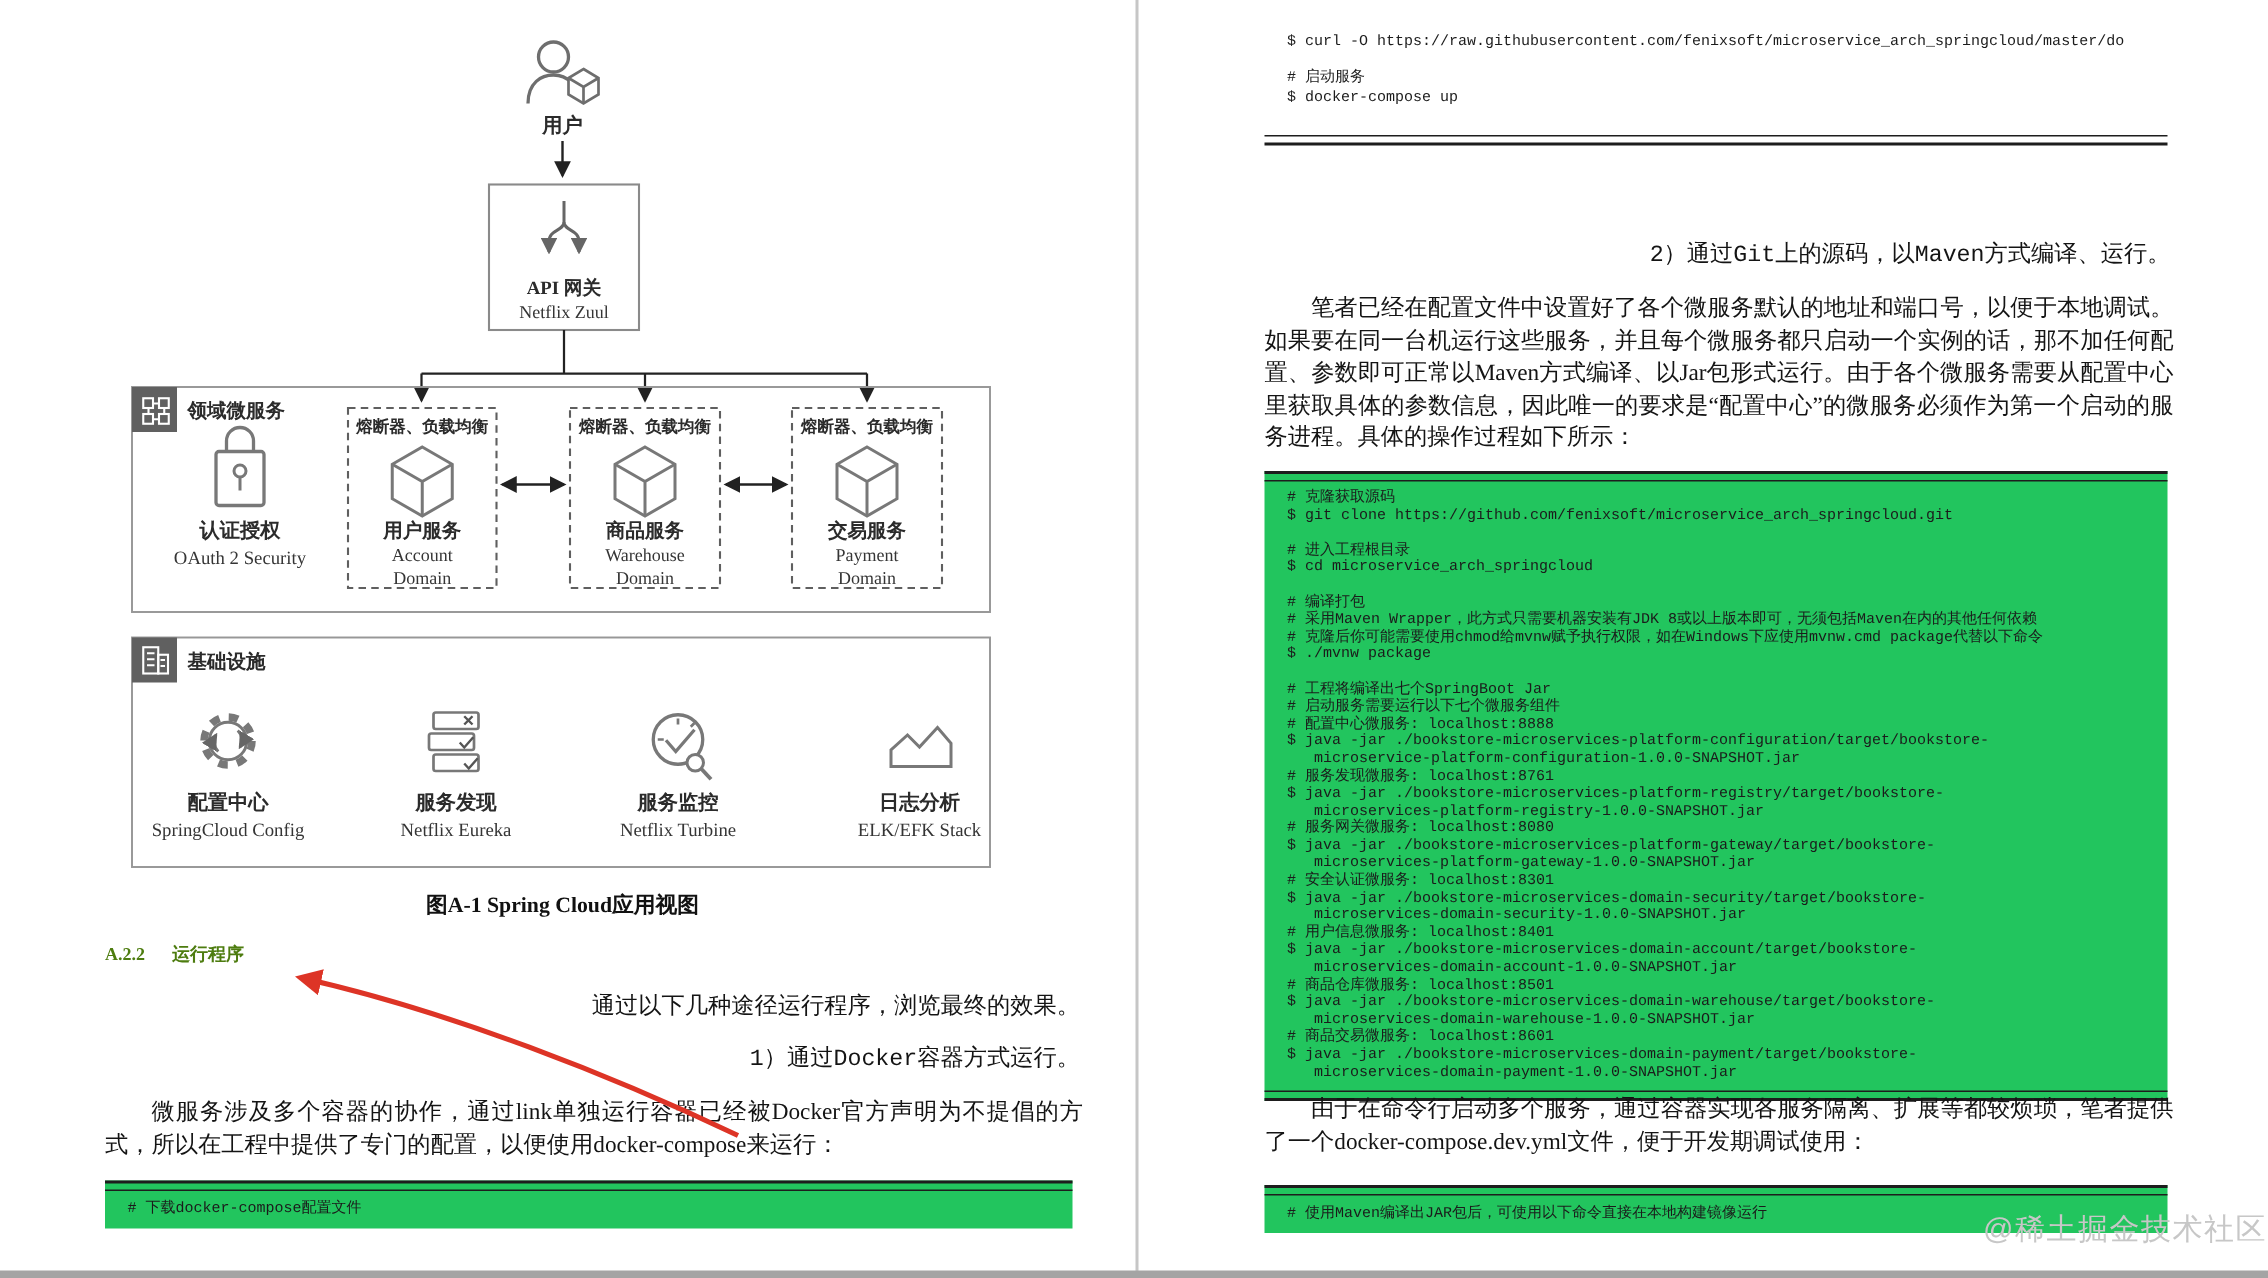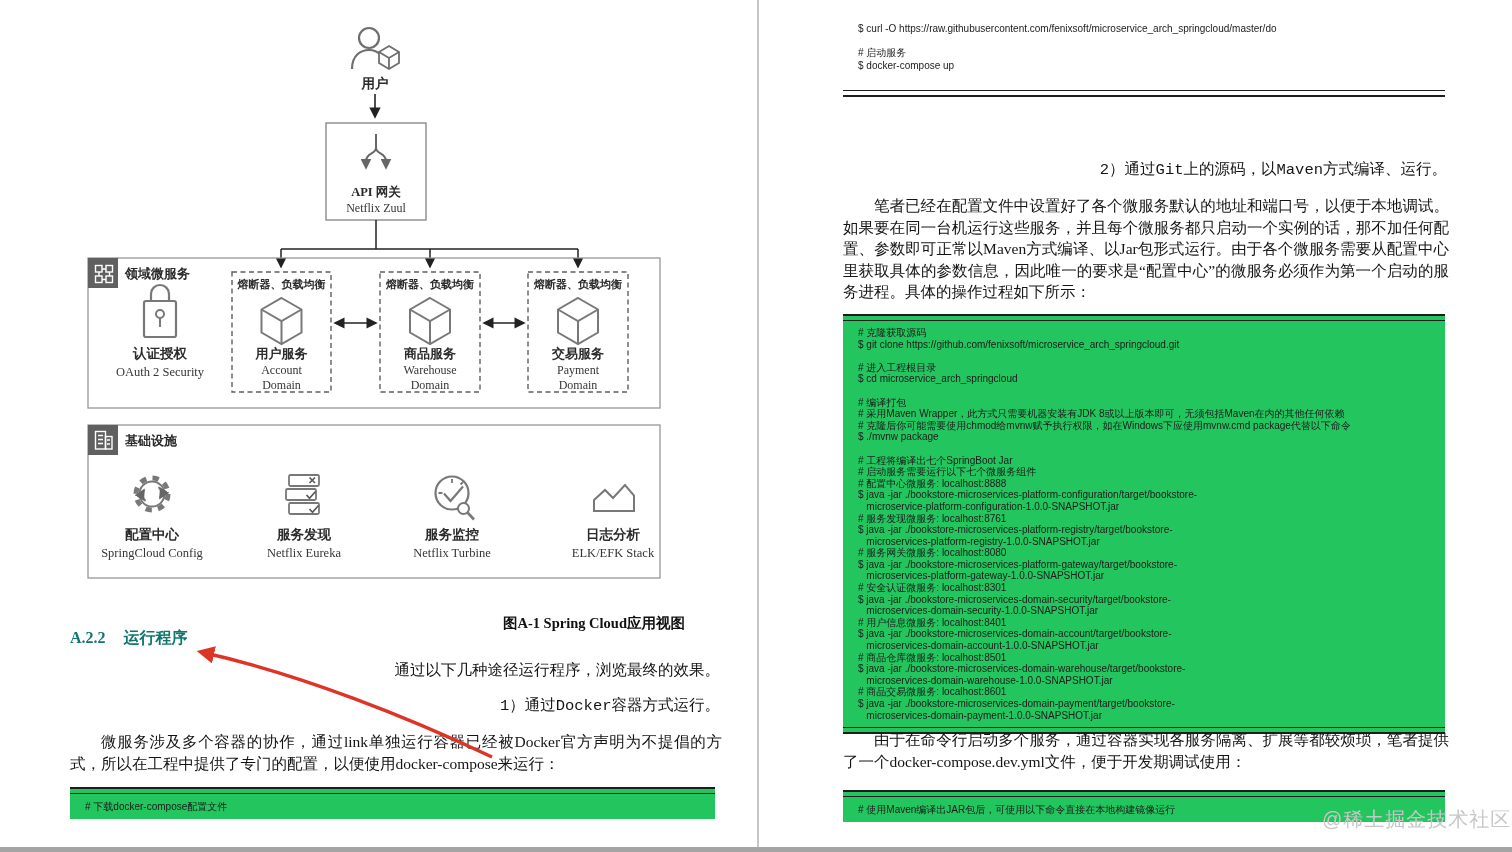--- a/index.html
+++ b/index.html
@@ -4,29 +4,29 @@
 <style>
   html,body{margin:0;padding:0;background:#e8e8e8;}
   .screen{position:relative;width:1512px;height:852px;background:#ffffff;overflow:hidden;
           font-family:"Liberation Serif","DejaVu Serif",serif;color:#161616;}
   .abs{position:absolute;}
   .divider{left:757px;top:0;width:2px;height:852px;background:#c6c6c6;}
   .bottombar{left:0;bottom:0;width:1512px;height:5px;background:#a4a4a4;}
   
   .para{font-size:15.5px;line-height:21.5px;text-align:justify;text-indent:2em;color:#141414;}
   .para.noj{text-align:right;font-family:Liberation Mono, monospace;}
-  .heading{font-size:16px;font-weight:600;color:#0f766e;}
+  .heading{font-size:12px;font-weight:600;color:#4d7c0f;}
   .heading .num{margin-right:18px;}
   .caption{font-size:14.5px;font-weight:600;text-align:center;color:#111;}
   .link{color:#2270b4;cursor:pointer;}
   
   .listing{background:#22c55e;}
   .rule-t{height:4px;border-top:2px solid #1d1d1d;border-bottom:1.3px solid #1d1d1d;}
   .rule-b{height:4px;border-top:1.3px solid #1d1d1d;border-bottom:2px solid #1d1d1d;}
-  pre.code{margin:0;padding:7px 0 6px 15px;font-family:Liberation Sans, sans-serif;
+  pre.code{margin:0;padding:7px 0 6px 15px;font-family:Liberation Mono, monospace;
            font-size:10px;line-height:11.6px;color:#1b1b1b;white-space:pre;overflow:hidden;}
   pre.code.big{padding-top:6px;}
   .watermark{font-size:20px;font-weight:400;color:#c7c7c7;letter-spacing:1px;
              font-family:"Liberation Sans","DejaVu Sans",sans-serif;}
   svg text{font-family:"Liberation Serif","DejaVu Serif",serif;}
   svg .cn{font-weight:600;fill:#2b2b2b;}
   svg .en{fill:#353535;}
 </style>
 </head>
 <body>
@@ -174,21 +174,21 @@
       <text class="en" x="387" y="537" font-size="12.5" text-anchor="middle">Netflix Turbine</text>
 
       <g stroke="#787878" stroke-width="2" fill="none">
         <path d="M529,491 v-11 l11,-10 l8,8 l12,-13 l9,10.5 v15.5 z"></path>
       </g>
       <text class="cn" x="548" y="519" font-size="13.5" text-anchor="middle">日志分析</text>
       <text class="en" x="548" y="537" font-size="12.5" text-anchor="middle">ELK/EFK Stack</text>
     </g>
   </svg>
 
-  <div class="abs caption" style="left:65px;top:614px;width:620px;text-align:right;">图A-1   Spring Cloud应用视图</div>
+  <div class="abs caption" style="left:65px;top:594px;width:620px;">图A-1   Spring Cloud应用视图</div>
 
   <div class="abs heading" style="left:70px;top:628px;">
     <span class="num">A.2.2</span><span>运行程序</span>
   </div>
 
   <div class="abs para noj" style="left:70px;top:661px;width:650px;">通过以下几种途径运行程序，浏览最终的效果。</div>
 
   <div class="abs para noj" style="left:70px;top:696px;width:650px;">1）通过Docker容器方式运行。</div>
 
   <div class="abs para" style="left:70px;top:731px;width:652px;">微服务涉及多个容器的协作，通过link单独运行容器已经被Docker官方声明为不提倡的方式，所以在工程中提供了专门的配置，以便使用docker-compose来运行：</div>

